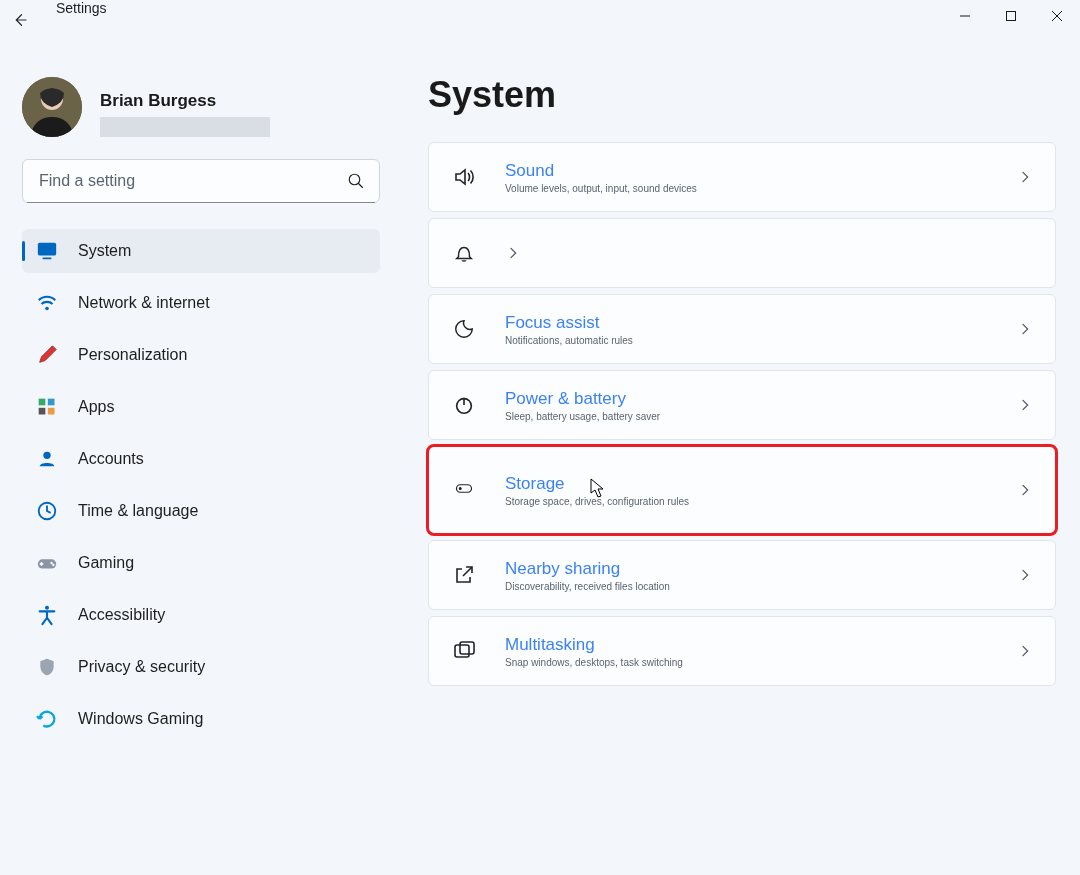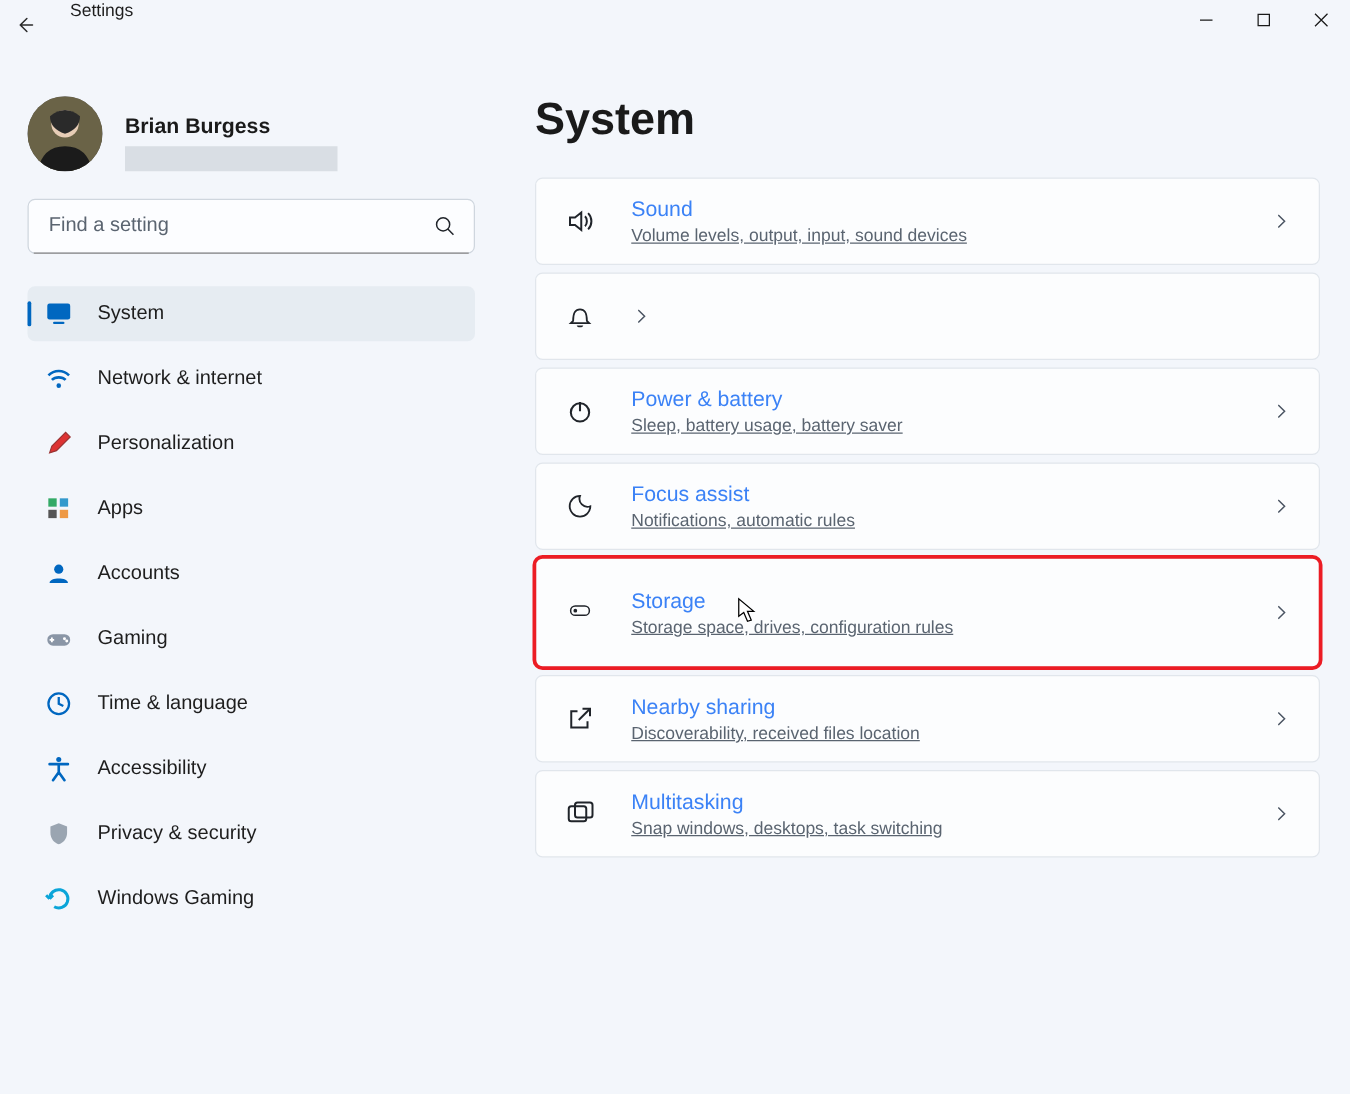--- a/index.html
+++ b/index.html
@@ -159,21 +159,21 @@
     min-height:88px;
   }
   .card-icon {
     width:26px; height:26px;
     display:flex; align-items:center; justify-content:center;
     color:#20242a;
     flex-shrink:0;
   }
   .card-text { flex:1; }
   .card-title { font-size:17px; color:#3b82f6; }
-  .card-sub   { font-size:14px; color:#5a6470; margin-top:2px;text-decoration:underline; }
+  .card-sub   { font-size:10px; color:#5a6470; margin-top:2px; }
   .chev { color:#4b5563; flex-shrink:0; }
 </style>
 </head>
 <body>
 
 <div class="window">
 
   <div class="titlebar">
     <div class="back-btn">
       <svg width="18" height="18" viewBox="0 0 24 24">
@@ -269,41 +269,41 @@
             <span class="nav-icon">
               <svg viewBox="0 0 24 24" width="22" height="22">
                 <circle cx="12" cy="8" r="4" fill="#0067c0"></circle>
                 <path d="M4 20 C4 15 20 15 20 20 Z" fill="#0067c0"></path>
               </svg>
             </span>
             <span>Accounts</span>
           </li>
           <li class="nav-item">
             <span class="nav-icon">
+              <svg viewBox="0 0 24 24" width="22" height="22">
+                <circle cx="12" cy="12" r="9" fill="none" stroke="#0067c0" stroke-width="2"></circle>
+                <path d="M12 6 L12 12 L16 14" stroke="#0067c0" stroke-width="2" fill="none"></path>
+              </svg>
+            </span>
+            <span>Time &amp; language</span>
+          </li>
+          <li class="nav-item">
+            <span class="nav-icon">
               <svg viewBox="0 0 24 24" width="24" height="22">
                 <rect x="2" y="8" width="20" height="10" rx="5" fill="#8a96a6"></rect>
                 <circle cx="17" cy="12" r="1.3" fill="#fff"></circle>
                 <circle cx="19" cy="14" r="1.3" fill="#fff"></circle>
                 <path d="M6 11 L6 15 M4 13 L8 13" stroke="#fff" stroke-width="1.6"></path>
               </svg>
             </span>
             <span>Gaming</span>
           </li>
           <li class="nav-item">
             <span class="nav-icon">
               <svg viewBox="0 0 24 24" width="22" height="22">
-                <circle cx="12" cy="12" r="9" fill="none" stroke="#0067c0" stroke-width="2"></circle>
-                <path d="M12 6 L12 12 L16 14" stroke="#0067c0" stroke-width="2" fill="none"></path>
-              </svg>
-            </span>
-            <span>Time &amp; language</span>
-          </li>
-          <li class="nav-item">
-            <span class="nav-icon">
-              <svg viewBox="0 0 24 24" width="22" height="22">
                 <circle cx="12" cy="4" r="2.2" fill="#0067c0"></circle>
                 <path d="M4 8 L20 8 M12 8 L12 15 M12 15 L7 22 M12 15 L17 22" stroke="#0067c0" stroke-width="2.3" stroke-linecap="round"></path>
               </svg>
             </span>
             <span>Accessibility</span>
           </li>
           <li class="nav-item">
             <span class="nav-icon">
               <svg viewBox="0 0 24 24" width="20" height="22">
                 <path d="M12 2 L20 5 L20 11 C20 17 16 21 12 22 C8 21 4 17 4 11 L4 5 Z" fill="#9aa5b1"></path>
@@ -348,42 +348,42 @@
                 <path d="M6 16 C6 10 7 6 12 6 C17 6 18 10 18 16 L20 18 L4 18 Z"></path>
                 <path d="M10 20 C10 21 14 21 14 20"></path>
               </svg>
             </span>
             <svg class="chev" width="16" height="16" viewBox="0 0 24 24">
               <path d="M9 5 L16 12 L9 19" stroke="#4b5563" stroke-width="1.8" fill="none" stroke-linecap="round"></path>
             </svg>
           </div>
           <div class="card">
             <span class="card-icon">
+              <svg viewBox="0 0 24 24" width="22" height="22" stroke="#20242a" stroke-width="1.6" fill="none">
+                <path d="M12 3 A9 9 0 1 0 21 12 A7 7 0 0 1 12 3 Z"></path>
+              </svg>
+            </span>
+            <div class="card-text">
+              <div class="card-title">Focus assist</div>
+              <div class="card-sub">Notifications, automatic rules</div>
+            </div>
+            <svg class="chev" width="16" height="16" viewBox="0 0 24 24">
+              <path d="M9 5 L16 12 L9 19" stroke="#4b5563" stroke-width="1.8" fill="none" stroke-linecap="round"></path>
+            </svg>
+          </div>
+          <div class="card">
+            <span class="card-icon">
               <svg viewBox="0 0 24 24" width="22" height="22" stroke="#20242a" stroke-width="1.8" fill="none">
                 <circle cx="12" cy="13" r="8"></circle>
                 <path d="M12 4 L12 12"></path>
               </svg>
             </span>
             <div class="card-text">
               <div class="card-title">Power &amp; battery</div>
               <div class="card-sub">Sleep, battery usage, battery saver</div>
-            </div>
-            <svg class="chev" width="16" height="16" viewBox="0 0 24 24">
-              <path d="M9 5 L16 12 L9 19" stroke="#4b5563" stroke-width="1.8" fill="none" stroke-linecap="round"></path>
-            </svg>
-          </div>
-          <div class="card">
-            <span class="card-icon">
-              <svg viewBox="0 0 24 24" width="22" height="22" stroke="#20242a" stroke-width="1.6" fill="none">
-                <path d="M12 3 A9 9 0 1 0 21 12 A7 7 0 0 1 12 3 Z"></path>
-              </svg>
-            </span>
-            <div class="card-text">
-              <div class="card-title">Focus assist</div>
-              <div class="card-sub">Notifications, automatic rules</div>
             </div>
             <svg class="chev" width="16" height="16" viewBox="0 0 24 24">
               <path d="M9 5 L16 12 L9 19" stroke="#4b5563" stroke-width="1.8" fill="none" stroke-linecap="round"></path>
             </svg>
           </div>
           <div class="card highlighted">
             <span class="card-icon">
               <svg viewBox="0 0 24 24" width="26" height="18" stroke="#20242a" stroke-width="1.6" fill="none">
                 <rect x="2" y="5" width="20" height="10" rx="5"></rect>
                 <circle cx="7" cy="10" r="1.2" fill="#20242a"></circle>

